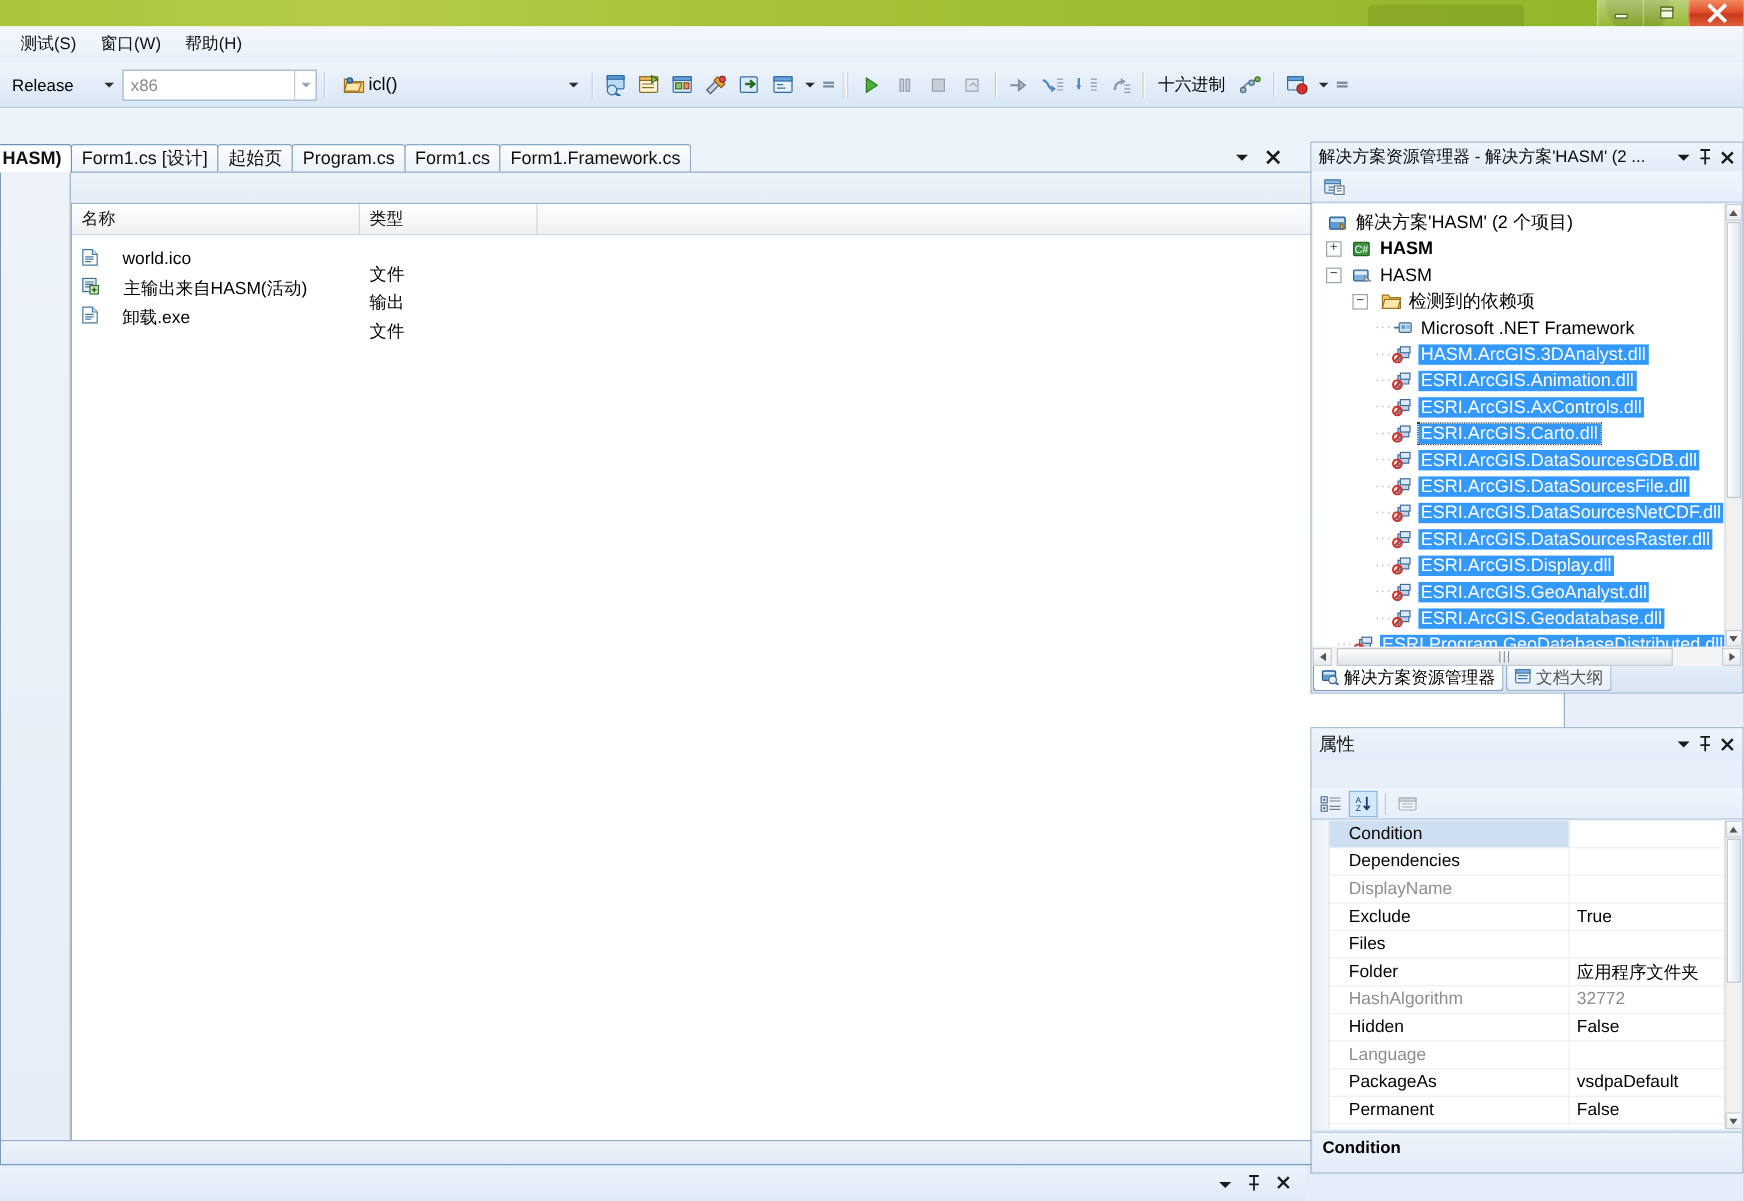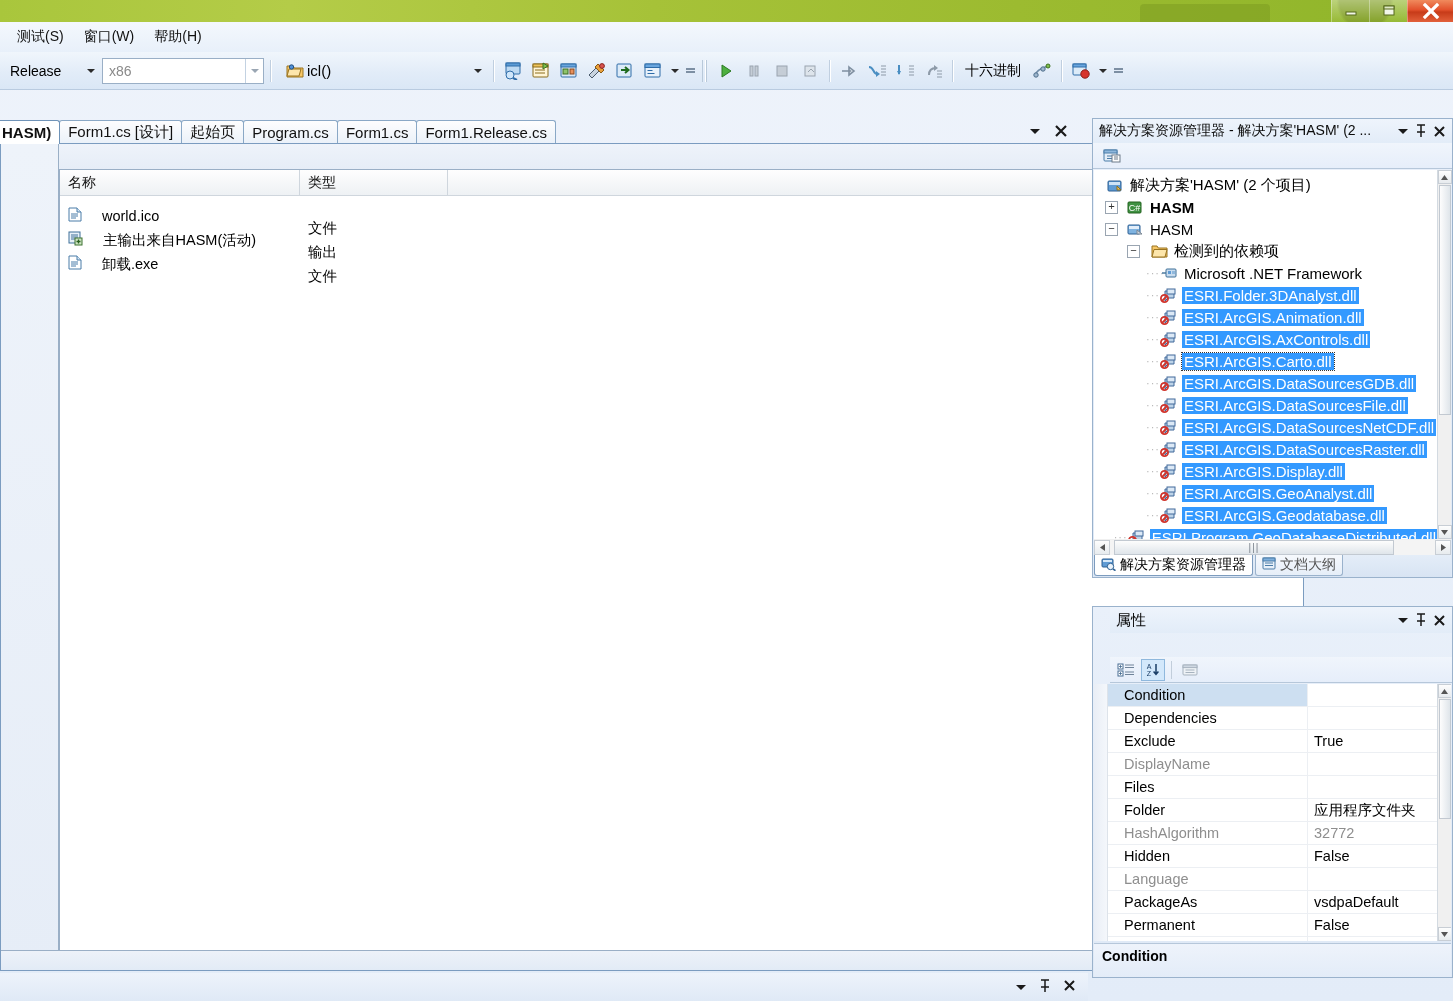--- a/index.html
+++ b/index.html
@@ -215,21 +215,20 @@
     background: linear-gradient(180deg,#f6f9fd 0%,#e6eef8 100%);
     margin-right:2px;
   }
   .doctab2.active { background:#fff; border-color:#7d9cbe; }
 
   
   #propdock {
     position:absolute; left:1092px; top:584px; width:361px; height:372px;
     background: linear-gradient(180deg,#e9f0fa 0%,#dfe9f6 100%);
     border:1px solid #9ab2cc;
-    padding-left:17px;
   }
   .prop-tb {
     height:26px; display:flex; align-items:center; gap:3px; padding-left:4px;
     background: linear-gradient(180deg,#f0f5fc 0%,#e6eefa 100%);
     border-bottom:1px solid #b6c7da;
   }
   .ptb-btn { width:24px;height:22px; display:flex;align-items:center;justify-content:center;
     border:1px solid transparent; }
   .ptb-btn.on { background:#d3e8fb; border:1px solid #8fb8dd; }
   #propgrid {
@@ -475,21 +474,21 @@
         <span class="bar"></span>
     </div>
   </div>
 
   <div id="tabstrip">
     <div class="doctab first active">HASM)</div>
     <div class="doctab">Form1.cs [设计]</div>
     <div class="doctab">起始页</div>
     <div class="doctab">Program.cs</div>
     <div class="doctab">Form1.cs</div>
-    <div class="doctab">Form1.Release.cs</div>
+    <div class="doctab">Form1.Framework.cs</div>
   </div>
 
   <div id="tabbtns-holder">
     <span style="display:flex;align-items:center;">
       <svg width="14" height="10" viewBox="0 0 14 10">
           <path d="M2 3 L7 8 L12 3z" fill="#1a1a1a"></path>
         </svg>
     </span>
     <span style="display:flex;align-items:center;">
       <svg width="14" height="14" viewBox="0 0 14 14">
@@ -678,21 +677,21 @@
         <span class="spacer" style="width:52px"></span>
           <span class="dot-rail" style="width:14px;">····</span>
         <span class="ic">
           <svg width="18" height="15" viewBox="0 0 18 15">
             <path d="M5 3h9v7H8l-3 3z" fill="#bcd3e8" stroke="#41699a"></path>
             <rect x="7" y="1" width="8" height="5" fill="#dce9f6" stroke="#41699a"></rect>
             <circle cx="4.5" cy="10.5" r="3.6" fill="none" stroke="#d0342c" stroke-width="1.8"></circle>
             <path d="M2 13 L7 8" stroke="#d0342c" stroke-width="1.8"></path>
           </svg>
         </span>
-        <span class="lbl">ESRI.Folder.3DAnalyst.dll</span>
+        <span class="lbl">HASM.ArcGIS.3DAnalyst.dll</span>
       </div>
 
       <div class="tnode sel">
         <span class="spacer" style="width:52px"></span>
           <span class="dot-rail" style="width:14px;">····</span>
         <span class="ic">
           <svg width="18" height="15" viewBox="0 0 18 15">
             <path d="M5 3h9v7H8l-3 3z" fill="#bcd3e8" stroke="#41699a"></path>
             <rect x="7" y="1" width="8" height="5" fill="#dce9f6" stroke="#41699a"></rect>
             <circle cx="4.5" cy="10.5" r="3.6" fill="none" stroke="#d0342c" stroke-width="1.8"></circle>
@@ -951,26 +950,26 @@
       <div id="propcols">
         <div class="prow sel">
           <div class="pname">Condition</div>
           <div class="pval"></div>
         </div>
         <div class="prow">
           <div class="pname">Dependencies</div>
           <div class="pval"></div>
         </div>
         <div class="prow">
+          <div class="pname dimtext">DisplayName</div>
+          <div class="pval dimtext"></div>
+        </div>
+        <div class="prow">
           <div class="pname">Exclude</div>
           <div class="pval">True</div>
-        </div>
-        <div class="prow">
-          <div class="pname dimtext">DisplayName</div>
-          <div class="pval dimtext"></div>
         </div>
         <div class="prow">
           <div class="pname">Files</div>
           <div class="pval"></div>
         </div>
         <div class="prow">
           <div class="pname">Folder</div>
           <div class="pval">应用程序文件夹</div>
         </div>
         <div class="prow">

